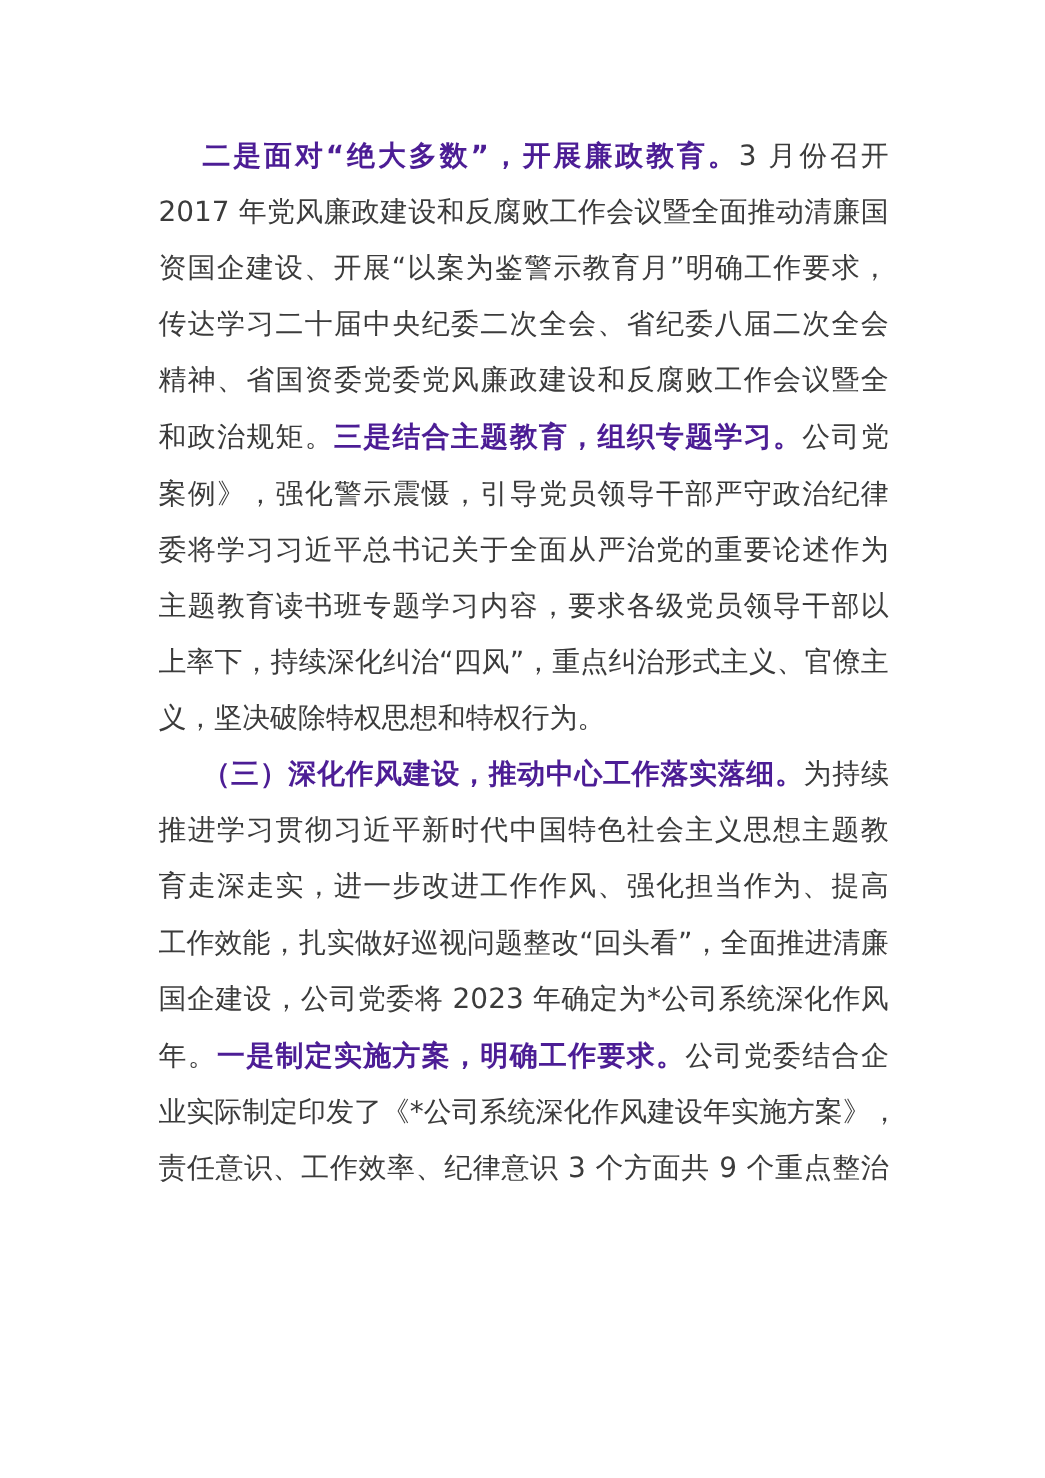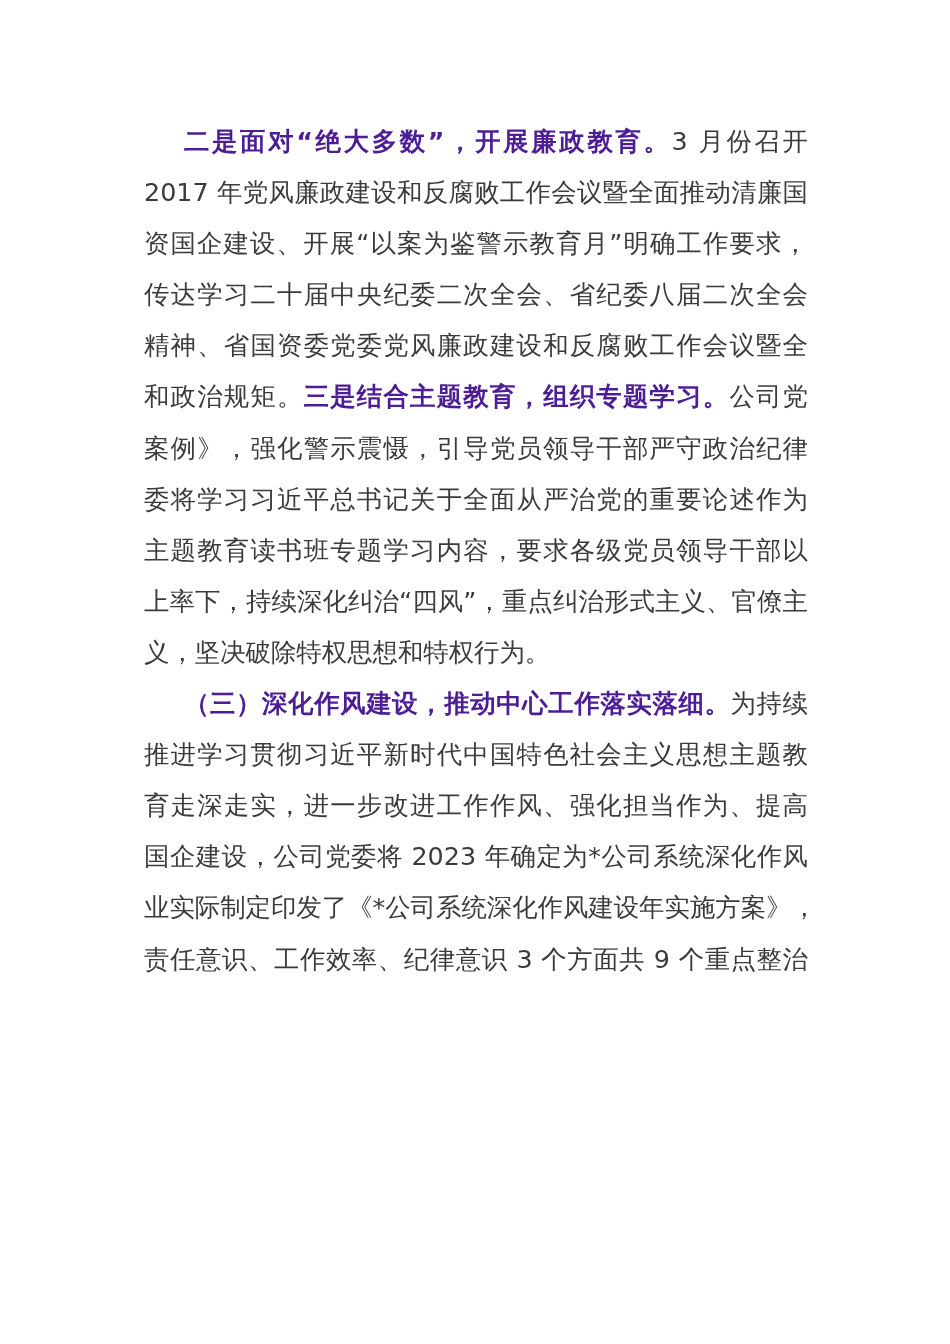--- a/index.html
+++ b/index.html
@@ -63,18 +63,20 @@
     <span class="line"><span>委将学习习近平总书记关于全面从严治党的重要论述作为</span></span>
     <span class="line"><span>主题教育读书班专题学习内容，要求各级党员领导干部以</span></span>
     <span class="line"><span>上率下，持续深化纠治“四风”，重点纠治形式主义、官僚主</span></span>
     <span class="line last"><span>义，坚决破除特权思想和特权行为。</span></span>
   </div>
 
   <div class="para">
     <span class="line indent"><span class="b">（三）深化作风建设，推动中心工作落实落细。</span><span>为持续</span></span>
     <span class="line"><span>推进学习贯彻习近平新时代中国特色社会主义思想主题教</span></span>
     <span class="line"><span>育走深走实，进一步改进工作作风、强化担当作为、提高</span></span>
+    <span class="line"><span>工作效能，扎实做好巡视问题整改“回头看”，全面推进清廉</span></span>
     <span class="line"><span>国企建设，公司党委将 2023 年确定为*公司系统深化作风</span></span>
+    <span class="line"><span>年。</span><span class="b">一是制定实施方案，明确工作要求。</span><span>公司党委结合企</span></span>
     <span class="line"><span>业实际制定印发了《*公司系统深化作风建设年实施方案》，</span></span>
     <span class="line"><span>责任意识、工作效率、纪律意识 3 个方面共 9 个重点整治</span></span>
   </div>
 
 </div>
 
 </body></html>

